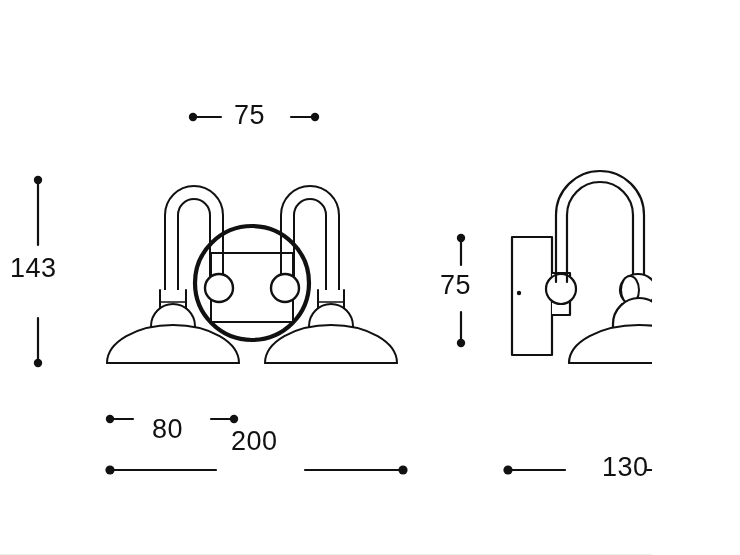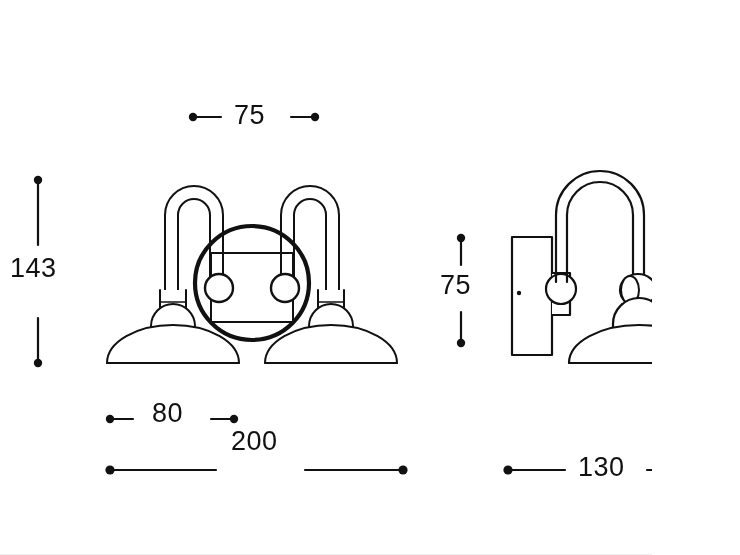--- a/index.html
+++ b/index.html
@@ -153,20 +153,20 @@
       </g>
     </g>
   </svg>
 
   <div class="dim-label" style="left:234px; top:102px;">75</div>
 
   <div class="dim-label" style="left:10px; top:255px;">143</div>
 
   <div class="dim-label" style="left:440px; top:272px;">75</div>
 
-  <div class="dim-label" style="left:152px; top:400px;">80</div>
+  <div class="dim-label" style="left:152px; top:416px;">80</div>
 
   <div class="dim-label" style="left:231px; top:428px;text-align:right;">200</div>
 
-  <div class="dim-label" style="left:578px; top:454px;">130</div>
+  <div class="dim-label" style="left:602px; top:454px;">130</div>
 
   <div class="bottom-rule"></div>
 </div>
 
 </body></html>

